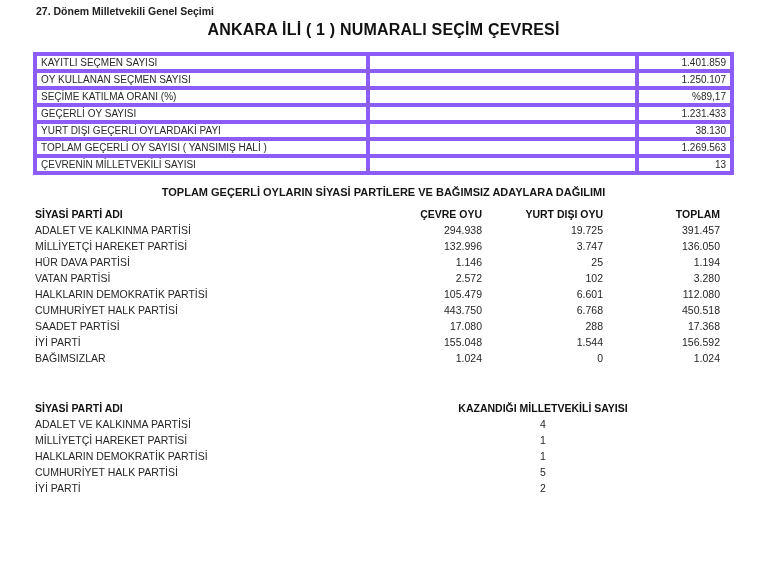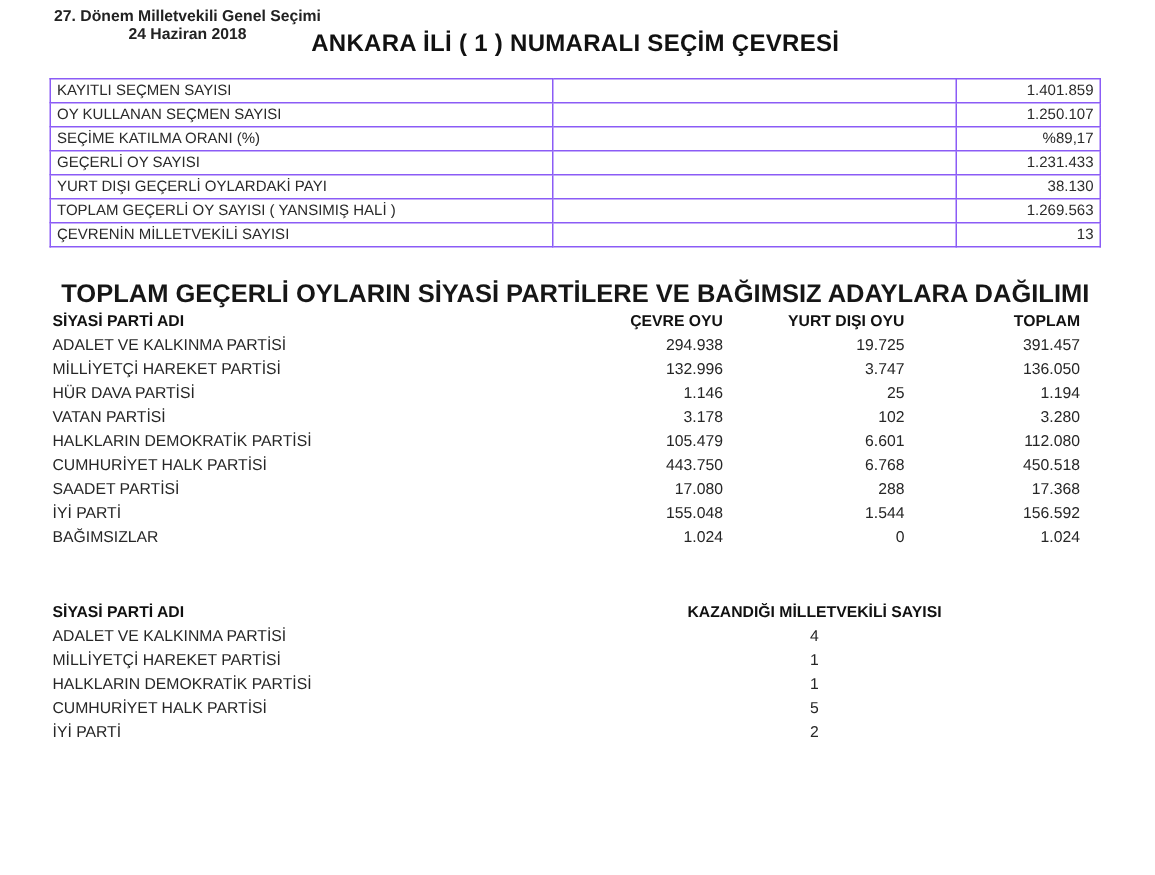--- a/index.html
+++ b/index.html
@@ -45,39 +45,39 @@
   
   .summary-table {
     position: absolute;
     left: 33px;
     top: 52px;
     width: 701px;
     border-collapse: collapse;
     table-layout: fixed;
   }
   .summary-table td {
-    border: 1px solid #8b5cf6;
+    border: 4px solid #8b5cf6;
     height: 16px;
     font-size: 10px;
     padding: 1px 4px;
     color: #2a2a2a;
     white-space: nowrap;
     overflow: hidden;
     margin-left: 28px;
   }
   .summary-table td.val { text-align: right; }
 
   
   .section-title {
     position: absolute;
     left: 33px;
     width: 701px;
     text-align: center;
     font-weight: bold;
-    font-size: 17px;
+    font-size: 11px;
     color: #161616;
   }
   .section-title.votes { top: 186px; }
   .section-title.seats { top: 381px; }
 
   
   .votes-table {
     position: absolute;
     left: 33px;
     top: 206px;
@@ -125,21 +125,20 @@
   }
   .seats-table th.seats-col, .seats-table td.seats-col { text-align: center; }
 </style>
 </head>
 <body>
 
 <div class="page">
 
   <div class="header-left">
     <div>27. Dönem Milletvekili Genel Seçimi</div>
-    <div>24 Haziran 2018</div>
   </div>
 
   <div class="main-title">ANKARA İLİ ( 1 ) NUMARALI SEÇİM ÇEVRESİ</div>
 
   <table class="summary-table">
     <colgroup>
       <col style="width:47.8%">
       <col style="width:38.5%">
       <col style="width:13.7%">
     </colgroup>
@@ -224,21 +223,21 @@
 
         <tr>
           <td class="party-col">HÜR DAVA PARTİSİ</td>
           <td class="num">1.146</td>
           <td class="num">25</td>
           <td class="num">1.194</td>
         </tr>
 
         <tr>
           <td class="party-col">VATAN PARTİSİ</td>
-          <td class="num">3.178</td>
+          <td class="num">2.572</td>
           <td class="num">102</td>
           <td class="num">3.280</td>
         </tr>
 
         <tr>
           <td class="party-col">HALKLARIN DEMOKRATİK PARTİSİ</td>
           <td class="num">105.479</td>
           <td class="num">6.601</td>
           <td class="num">112.080</td>
         </tr>

